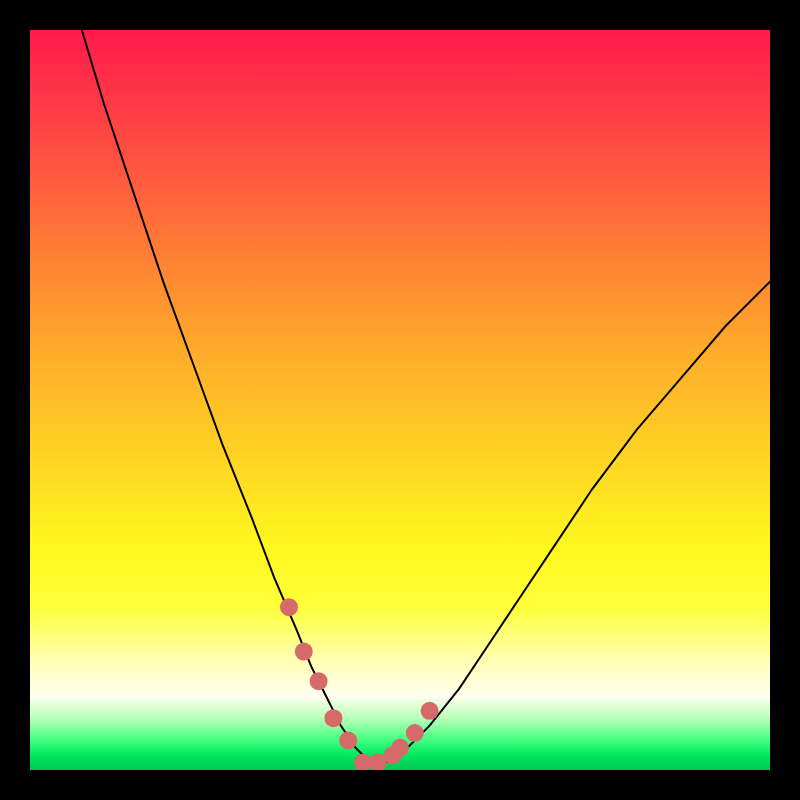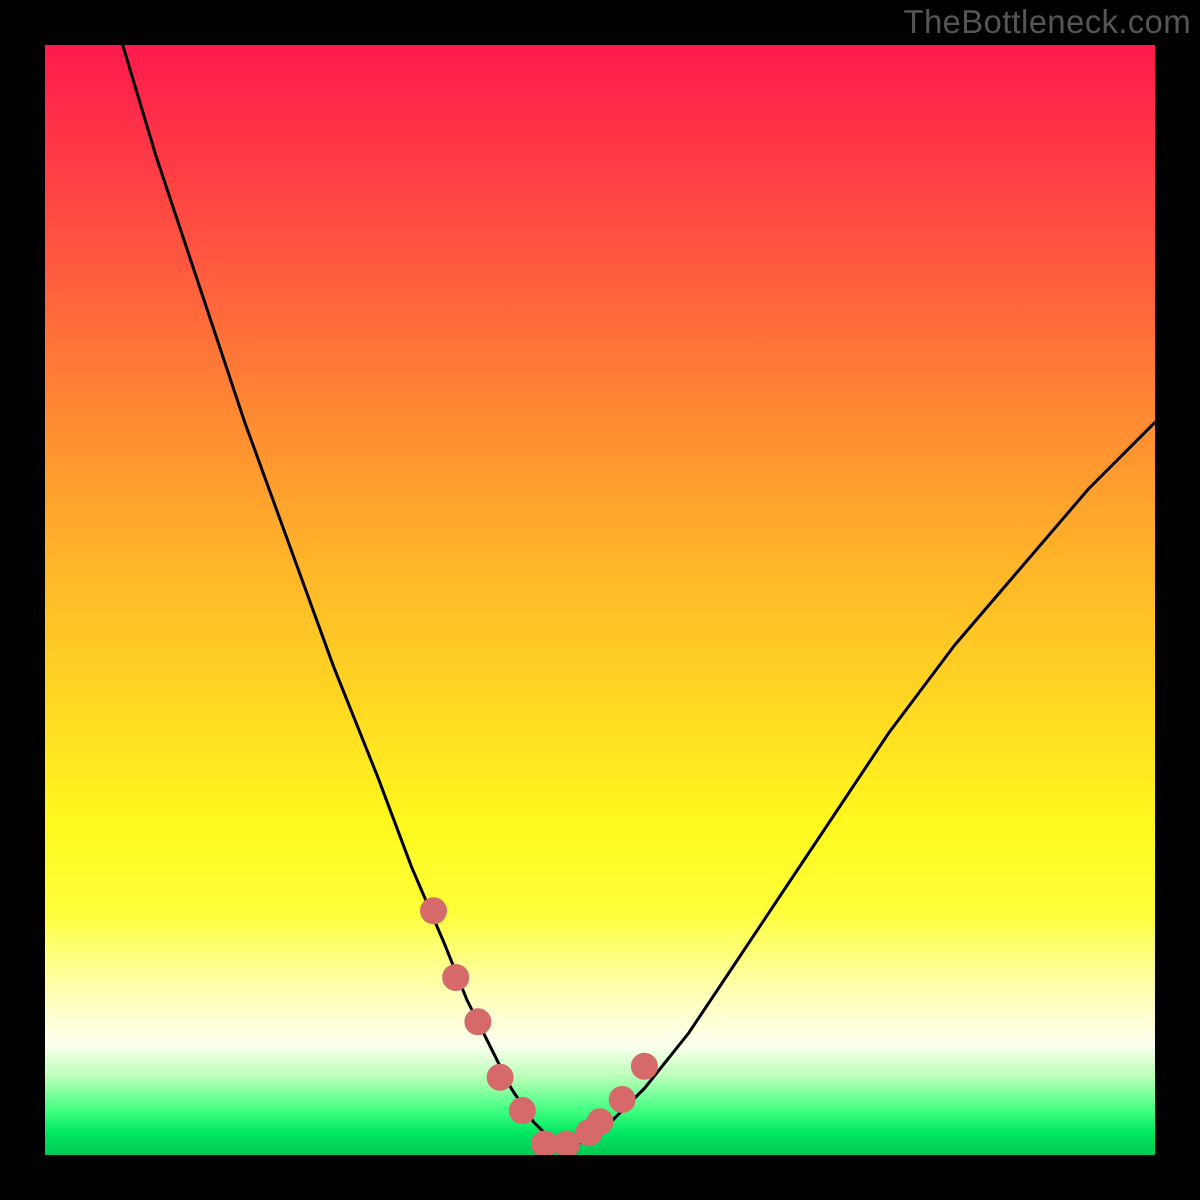--- a/index.html
+++ b/index.html
@@ -58,21 +58,20 @@
     top: 0;
     width: 740px;
     height: 740px;
     z-index: 2;
   }
 </style>
 </head>
 <body>
 
 <div class="frame">
-  <div class="watermark">TheBottleneck.com</div>
 
   <div class="plot-area">
     <svg class="overlay" viewBox="0 0 740 740" preserveAspectRatio="none">
       <path fill="none" stroke="#000" stroke-width="2" stroke-linecap="round" d="M51.8 0.0 L74.0 74.0 L103.6 162.8 L133.2 251.6 L162.8 333.0 L192.4 414.4 L222.0 488.4 L244.2 547.6 L266.4 599.4 L281.2 636.4 L296.0 666.0 L310.8 695.6 L325.6 717.8 L340.4 732.6 L355.2 732.6 L370.0 725.2 L399.6 695.6 L429.2 658.6 L458.8 614.2 L488.4 569.8 L518.0 525.4 L562.4 458.8 L606.8 399.6 L651.2 347.8 L695.6 296.0 L740.0 251.6"></path>
       <g>
           <circle cx="259.0" cy="577.2" r="9" fill="#d66a6a"></circle>
           <circle cx="273.8" cy="621.6" r="9" fill="#d66a6a"></circle>
           <circle cx="288.6" cy="651.2" r="9" fill="#d66a6a"></circle>
           <circle cx="303.4" cy="688.2" r="9" fill="#d66a6a"></circle>
           <circle cx="318.2" cy="710.4" r="9" fill="#d66a6a"></circle>

